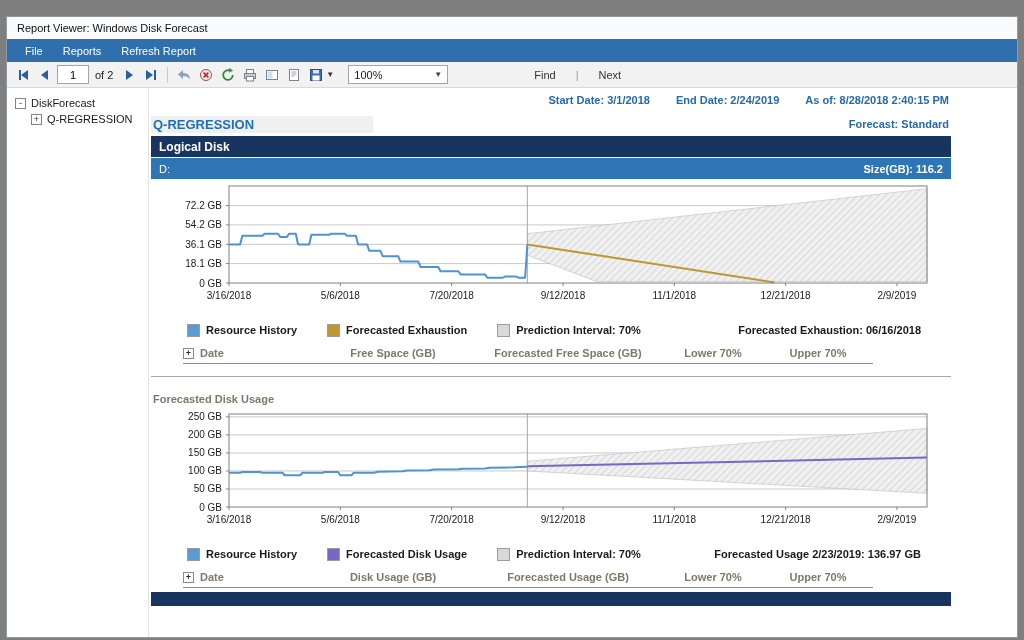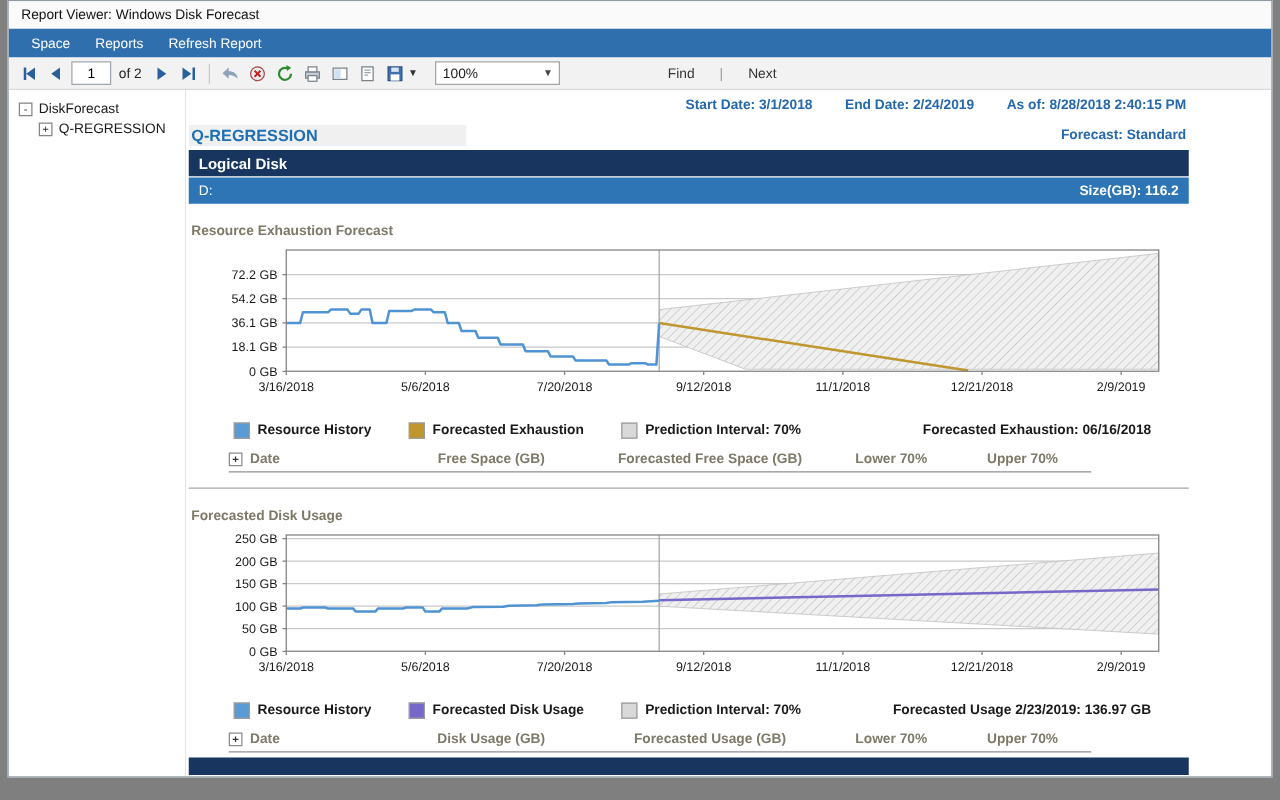--- a/index.html
+++ b/index.html
@@ -1,18 +1,18 @@
 <!DOCTYPE html>
 <html><head>
 <meta charset="utf-8">
 <style>
   html,body{margin:0;padding:0;}
   body{width:1024px;height:640px;background:#7f7f7f;position:relative;
        font-family:"Liberation Sans",sans-serif;font-size:11px;color:#1a1a1a;overflow:hidden;}
-  .window{position:absolute;left:6px;top:0;width:1012px;height:622px;background:#fff;
+  .window{position:absolute;left:6px;top:16px;width:1012px;height:622px;background:#fff;
           border:1px solid #8e9aa6;overflow:hidden;display:flex;flex-direction:column;box-sizing:border-box;}
   .titlebar{height:22px;flex:0 0 22px;background:#fafafa;display:flex;align-items:center;
             padding:0 10px;color:#111;}
   .menubar{height:23px;flex:0 0 23px;background:#2f6fad;display:flex;align-items:center;padding:0 8px;}
   .menu-item{color:#fff;padding:3px 10px;cursor:default;}
   .toolbar{height:25px;flex:0 0 25px;background:#f2f2f2;border-bottom:1px solid #d9d9d9;
            display:flex;align-items:center;padding:0 6px;gap:2px;}
   .tbtn{width:20px;height:20px;display:flex;align-items:center;justify-content:center;cursor:default;}
   .tsep{width:1px;height:16px;background:#c9c9c9;margin:0 4px;}
   .page-input{width:26px;height:15px;border:1px solid #9fa6ad;font-size:11px;text-align:center;
@@ -64,21 +64,21 @@
 </head>
 <body>
 
 <div class="window">
 
   <div class="titlebar">
     <span>Report Viewer: Windows Disk Forecast</span>
   </div>
 
   <div class="menubar">
-    <span class="menu-item">Space</span>
+    <span class="menu-item">File</span>
     <span class="menu-item">Reports</span>
     <span class="menu-item">Refresh Report</span>
   </div>
 
   <div class="toolbar">
     <span class="tbtn">
       <svg width="16" height="16">
           <path d="M4 3h2v10H4z M13 3v10L6 8z" fill="#2a5f9e"></path>
         </svg>
     </span>
@@ -185,21 +185,20 @@
         </div>
 
         <div class="band-dark">
           <span>Logical Disk</span>
         </div>
         <div class="band-mid">
           <span>D:</span>
           <span class="size">Size(GB): 116.2</span>
         </div>
 
-        <div class="section-title">Resource Exhaustion Forecast</div>
 
         <svg class="chart" width="780" height="127" viewBox="0 0 780 127">
             <defs>
               <pattern id="hatch0" width="5" height="5" patternUnits="userSpaceOnUse" patternTransform="rotate(45)">
                 <rect width="5" height="5" fill="#f0f0f0"></rect>
                 <line x1="0" y1="0" x2="0" y2="5" stroke="#c6c6c6" stroke-width="1.2"></line>
               </pattern>
             </defs>
             <rect x="78" y="6" width="698" height="97" fill="#ffffff"></rect>
             <line x1="78" y1="25.614364640883977" x2="776" y2="25.614364640883977" stroke="#c9c9c9" stroke-width="1"></line>

